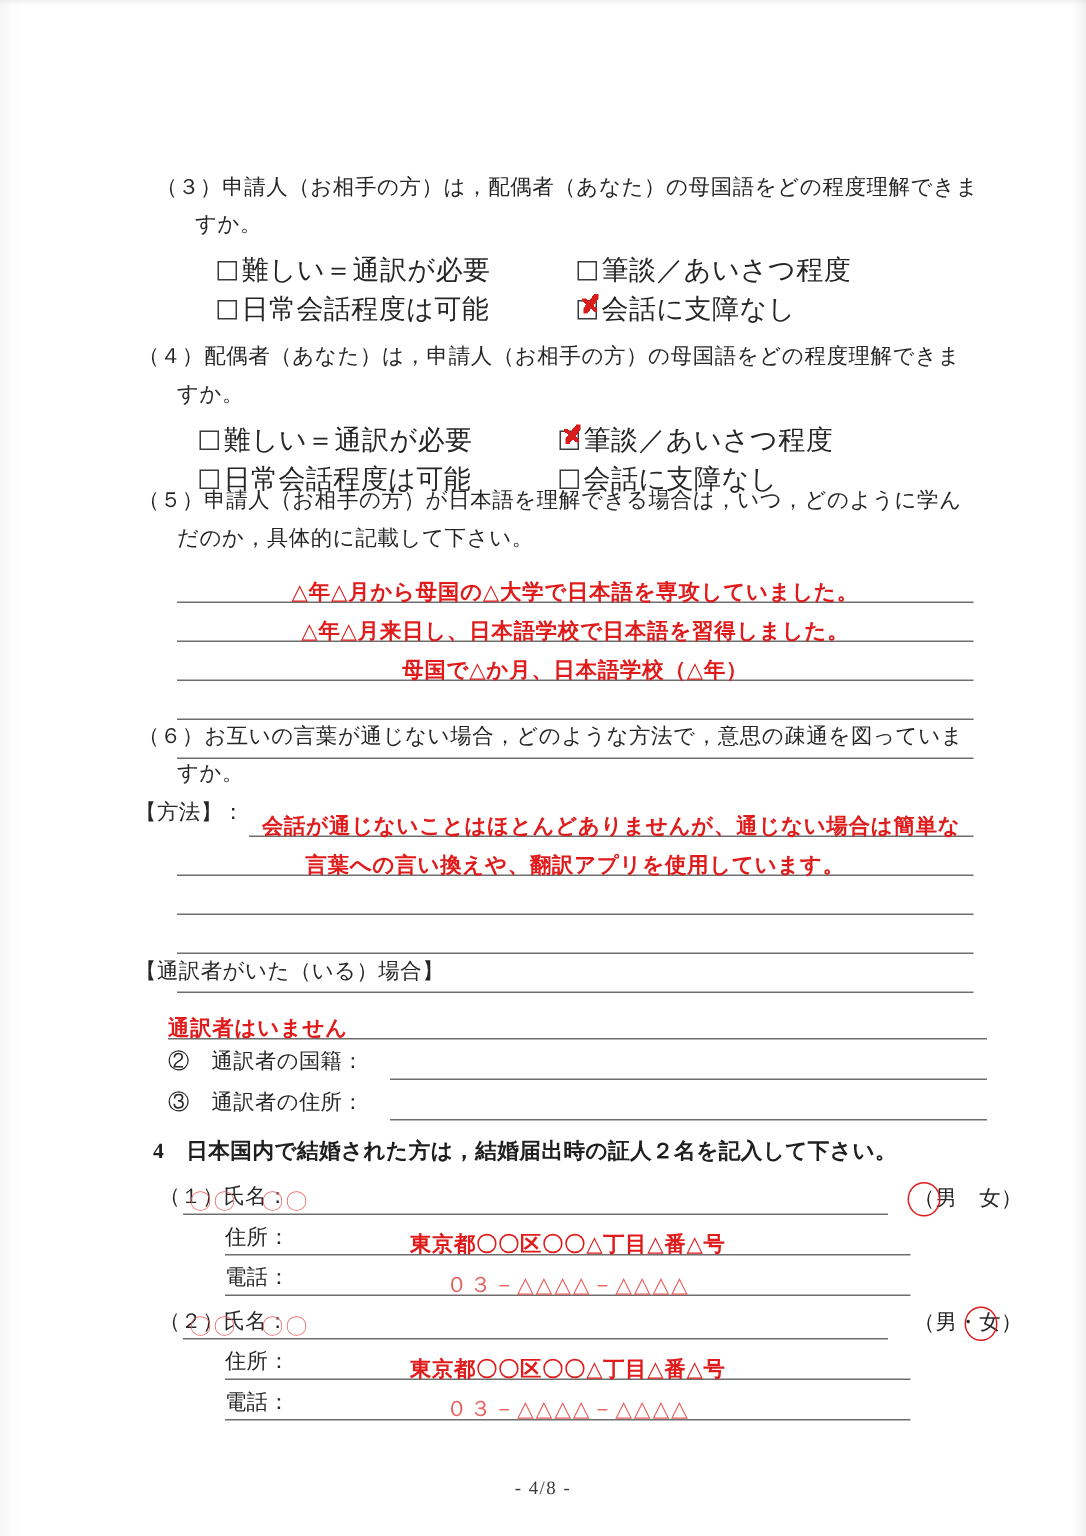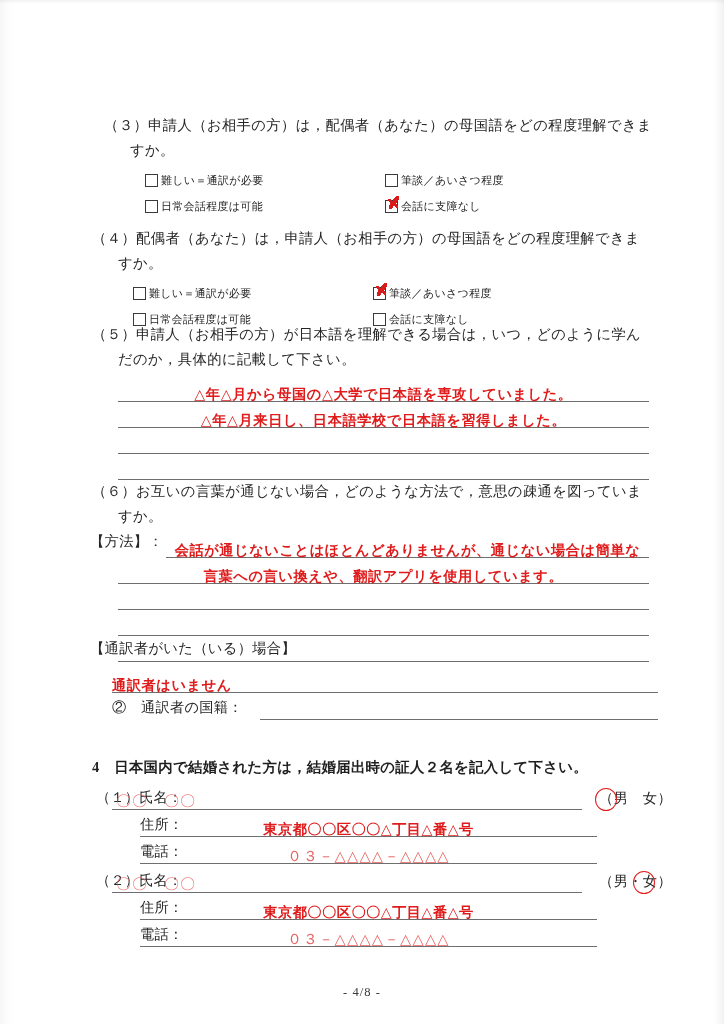--- a/index.html
+++ b/index.html
@@ -33,21 +33,21 @@
     font-size:14.3px;line-height:25px;
     letter-spacing:.4px;
     color:#262626;
     white-space:pre;
   }
   .q-row{display:block;}
   .indent1{padding-left:92px;}
   .indent-cont{padding-left:118px;}
 
   
-  .cbrow{display:flex;padding-left:133px;line-height:26px;font-size:11px;letter-spacing:.3px;}
+  .cbrow{display:flex;padding-left:133px;line-height:26px;font-size:18px;letter-spacing:.3px;}
   .cbcell{display:flex;align-items:center;white-space:pre;}
   .cbcell.first{width:240px;}
   .box{
     display:inline-block;width:11px;height:11px;
     border:1.2px solid #3a3a3a;
     margin-right:3px;position:relative;top:0px;flex:none;
     background:#fff;
   }
   .box.checked::after{
     content:"";position:absolute;
@@ -215,20 +215,23 @@
       <div class="q q-row indent-cont">だのか，具体的に記載して下さい。</div>
 
       <div class="ruleblock" style="margin-left:118px;margin-right:75px;margin-top:4px;">
         <div class="ruleline">
           <span class="ans">△年△月から母国の△大学で日本語を専攻していました。</span>
         </div>
         <div class="ruleline">
           <span class="ans">△年△月来日し、日本語学校で日本語を習得しました。</span>
         </div>
         <div class="ruleline">
+          <span class="ans">母国で△か月、日本語学校（△年）</span>
+        </div>
+        <div class="ruleline">
           <span class="ans"></span>
         </div>
         <div class="ruleline">
           <span class="ans"></span>
         </div>
       </div>
     </div>
 
     <div style="position:absolute;left:0;top:479px;width:724px;">
       <div class="q q-row indent1">（６）お互いの言葉が通じない場合，どのような方法で，意思の疎通を図っていま</div>
@@ -265,23 +268,29 @@
         <span class="interp-line">
           <span class="ans">通訳者はいません</span>
         </span>
       </div>
       <div class="interp-row">
         <span class="interp-lbl">②　通訳者の国籍：</span>
         <span class="interp-line">
           <span class="ans"></span>
         </span>
       </div>
-    </div>
-
-    <div style="position:absolute;left:4px;top:758px;width:668px;">
+      <div class="interp-row">
+        <span class="interp-lbl">③　通訳者の住所：</span>
+        <span class="interp-line">
+          <span class="ans"></span>
+        </span>
+      </div>
+    </div>
+
+    <div style="position:absolute;left:14px;top:758px;width:668px;">
       <div class="sec-head">4　日本国内で結婚された方は，結婚届出時の証人２名を記入して下さい。</div>
 
       <div style="margin-top:6px;">
         <div class="w-row">
           <span class="w-num">（１）氏名：</span>
           <span class="w-line">
             <span class="name">〇〇　〇〇</span>
           </span>
           <span class="gender">
             <span class="gtxt">（男　女）</span>

